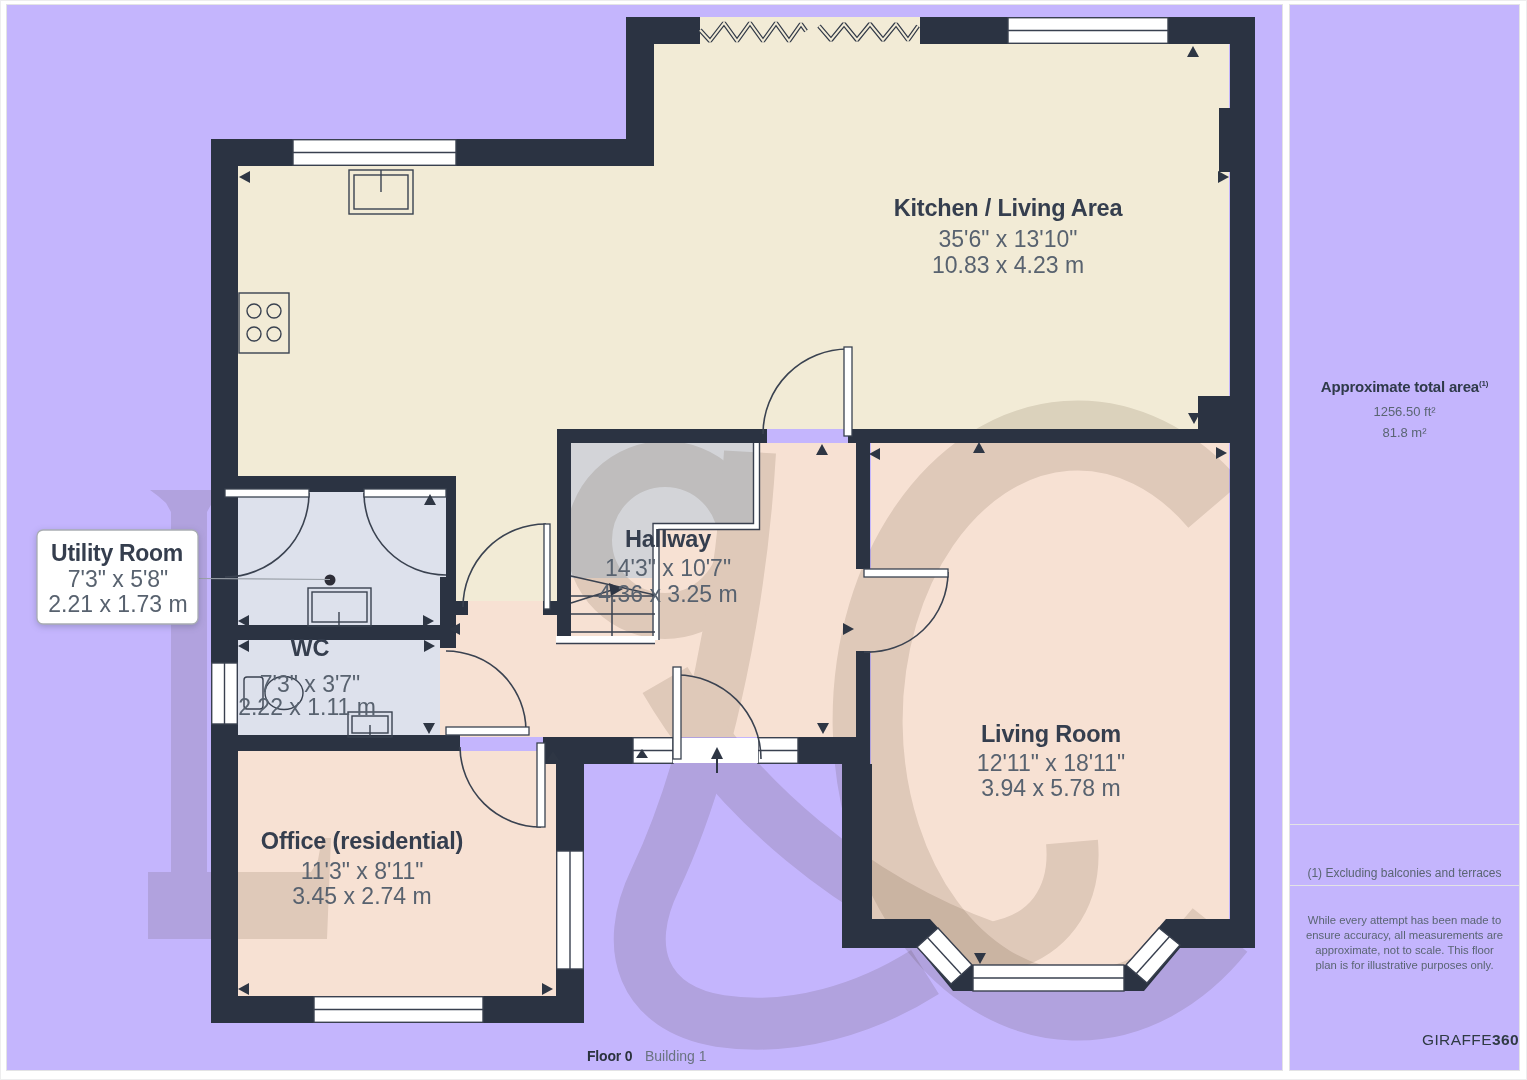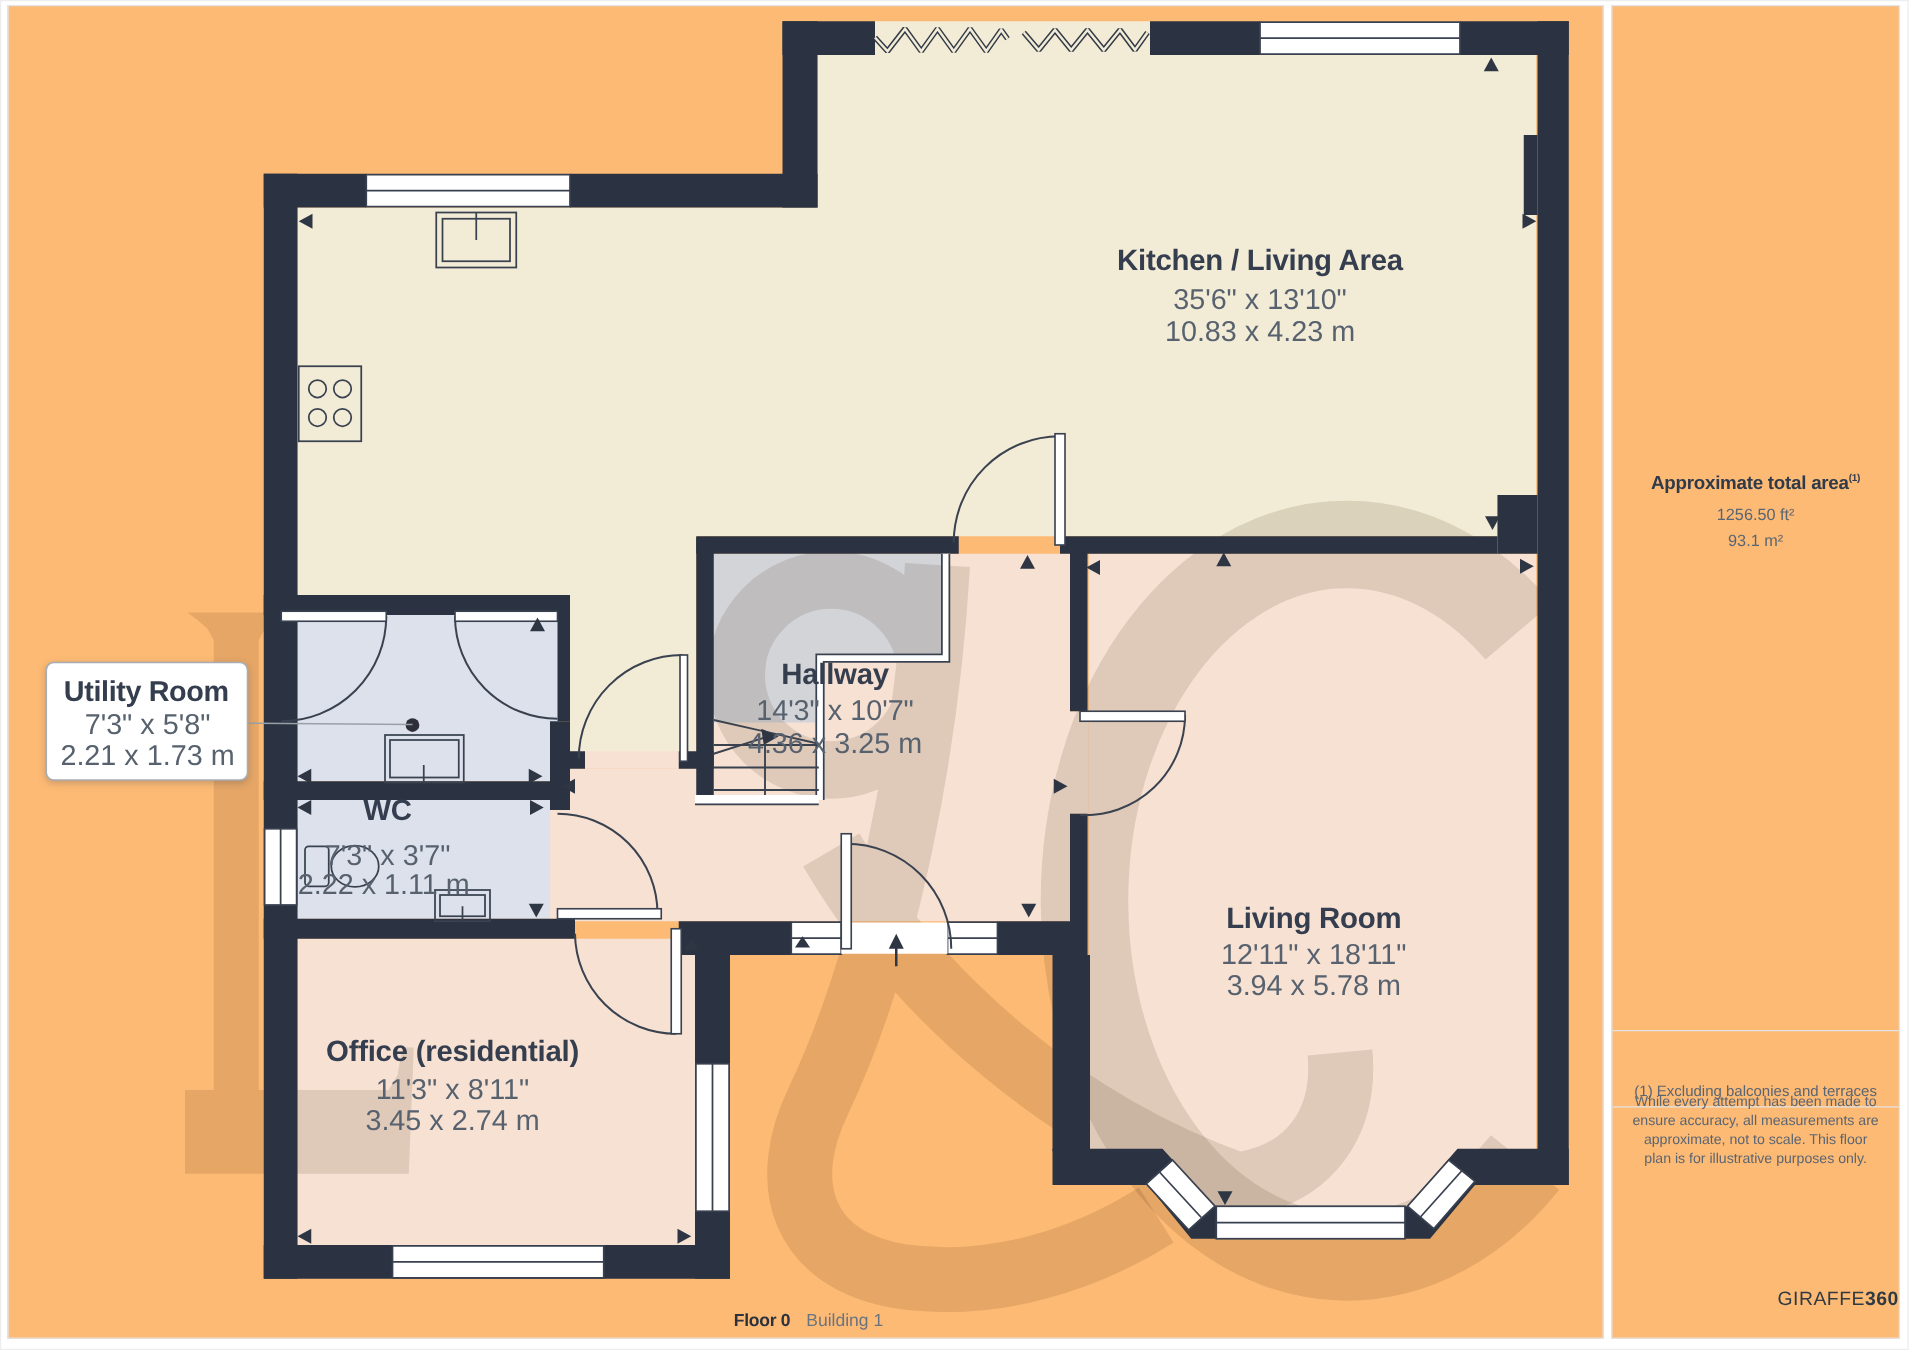--- a/index.html
+++ b/index.html
@@ -1,43 +1,43 @@
 <!DOCTYPE html>
 <html><head>
 <meta charset="utf-8">
 <style>
   html,body{margin:0;padding:0;width:1527px;height:1080px;background:#ffffff;
     font-family:"Liberation Sans", sans-serif;}
-  .card{position:absolute;background:#fdba74;border:1px solid #e3e3e5;}
+  .card{position:absolute;background:#c4b5fd;border:1px solid #e3e3e5;}
   #main{left:6px;top:4px;width:1275px;height:1065px;}
   #side{left:1289px;top:4px;width:229px;height:1065px;}
   .ctr{position:absolute;width:100%;text-align:center;color:#5a6573;}
 </style>
 </head>
 <body>
 
 <div style="position:absolute;left:0;top:0;width:1525px;height:1078px;border:1px solid #ededee;"></div>
 
 <div class="card" id="main"></div>
 
 <div class="card" id="side">
 
   <div class="ctr" style="top:373px;font-size:15px;font-weight:bold;color:#2f3a4a;letter-spacing:-0.2px;">Approximate total area<span style="font-size:8px;vertical-align:super;">(1)</span></div>
 
   <div class="ctr" style="top:399px;font-size:13px;">1256.50 ft²</div>
 
-  <div class="ctr" style="top:420px;font-size:13px;">93.1 m²</div>
+  <div class="ctr" style="top:420px;font-size:13px;">81.8 m²</div>
 
   <div style="position:absolute;top:819px;left:0;width:100%;border-top:1px solid #e3e3e5;"></div>
 
   <div class="ctr" style="top:845px;font-size:12px;margin-top:16px;">(1) Excluding balconies and terraces</div>
 
   <div style="position:absolute;top:880px;left:0;width:100%;border-top:1px solid #e3e3e5;"></div>
 
-  <div class="ctr" style="top:870px;font-size:11.3px;line-height:15px;">While every attempt has been made to<br>ensure accuracy, all measurements are<br>approximate, not to scale. This floor<br>plan is for illustrative purposes only.</div>
+  <div class="ctr" style="top:908px;font-size:11.3px;line-height:15px;">While every attempt has been made to<br>ensure accuracy, all measurements are<br>approximate, not to scale. This floor<br>plan is for illustrative purposes only.</div>
 
 
   <div class="ctr" style="top:1026px;font-size:15.5px;color:#2f3a44;letter-spacing:0.4px;text-align:right;">GIRAFFE<b>360</b></div>
 </div>
 
 <svg style="position:absolute;left:0;top:0;" width="1289" height="1080" viewBox="0 0 1289 1080">
   <defs></defs>
   <g>
 
   <path d="M238,166 L654,166 L654,44 L700,44 L700,17 L920,17 L920,44 L1229,44 L1229,396 L1198,396 L1198,429 L557,429 L557,607 L456,607 L456,492 L448,492 L448,478 L238,478 Z" fill="#f2ebd6"></path>

